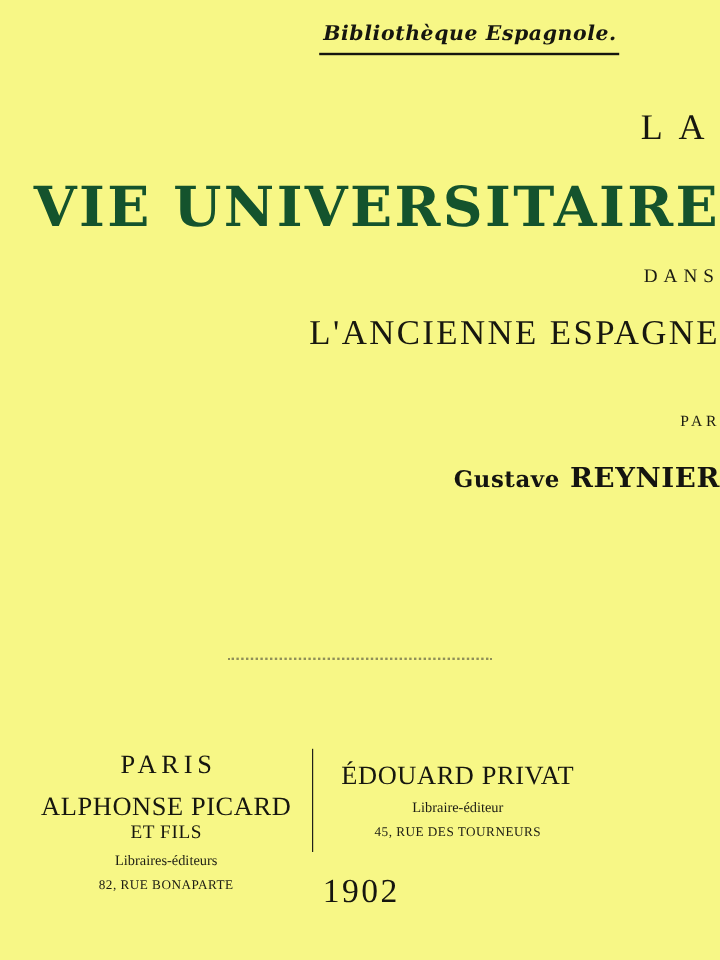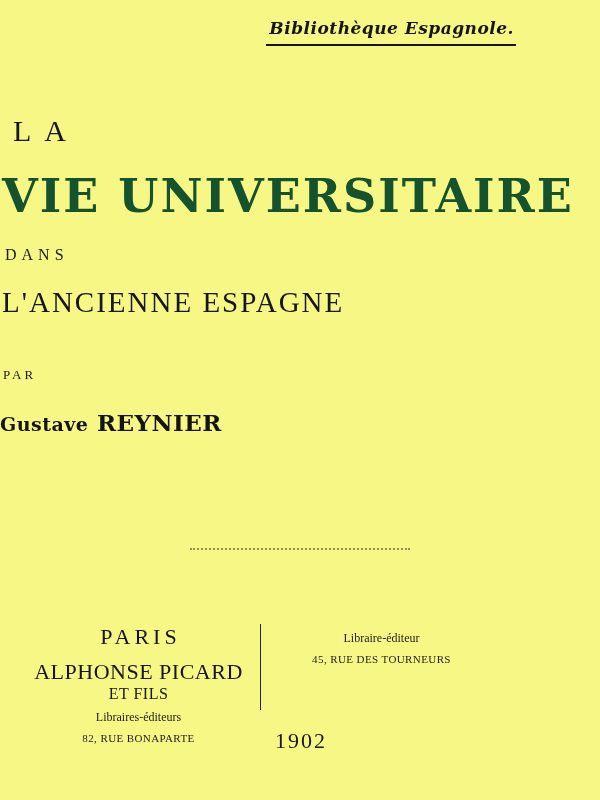--- a/index.html
+++ b/index.html
@@ -39,24 +39,24 @@
     top: 44px;
     right: 84px;
     width: 250px;
     height: 2px;
     background: #16160f;
   }
 
   
   .title-block {
     position: absolute;
-    top: 116px;
+    top: 92px;
     left: 0;
     width: 600px;
-    text-align: left;
+    text-align: right;
   }
   .t-la {
     font-family: "Liberation Serif", serif;
     font-size: 30px;
     letter-spacing: 13px;
     text-indent: 13px;
     color: #17170f;
     line-height: 1;
   }
   .t-main {
@@ -172,21 +172,21 @@
     letter-spacing: 0.4px;
     color: #1d1d14;
   }
   .year {
     position: absolute;
     top: 728px;
     left: 0;
     width: 600px;
     text-align: center;
     font-family: "Liberation Serif", serif;
-    font-size: 22px;
+    font-size: 28px;
     letter-spacing: 2px;
     text-indent: 2px;
     color: #16160f;
   }
 </style>
 </head>
 <body>
 
 <div class="page">
 
@@ -214,20 +214,23 @@
         <span class="caps">ALPHONSE PICARD</span>
         <span>ET FILS</span>
       </div>
       <div class="role">Libraires-éditeurs</div>
       <div class="addr">82, RUE BONAPARTE</div>
     </div>
 
     <div class="imprint-sep"></div>
 
     <div class="imprint-col">
+      <div class="pub">
+        <span class="caps">ÉDOUARD PRIVAT</span>
+      </div>
       <div class="role">Libraire-éditeur</div>
       <div class="addr">45, RUE DES TOURNEURS</div>
     </div>
   </div>
 
   <div class="year">1902</div>
 
 </div>
 
 </body></html>

